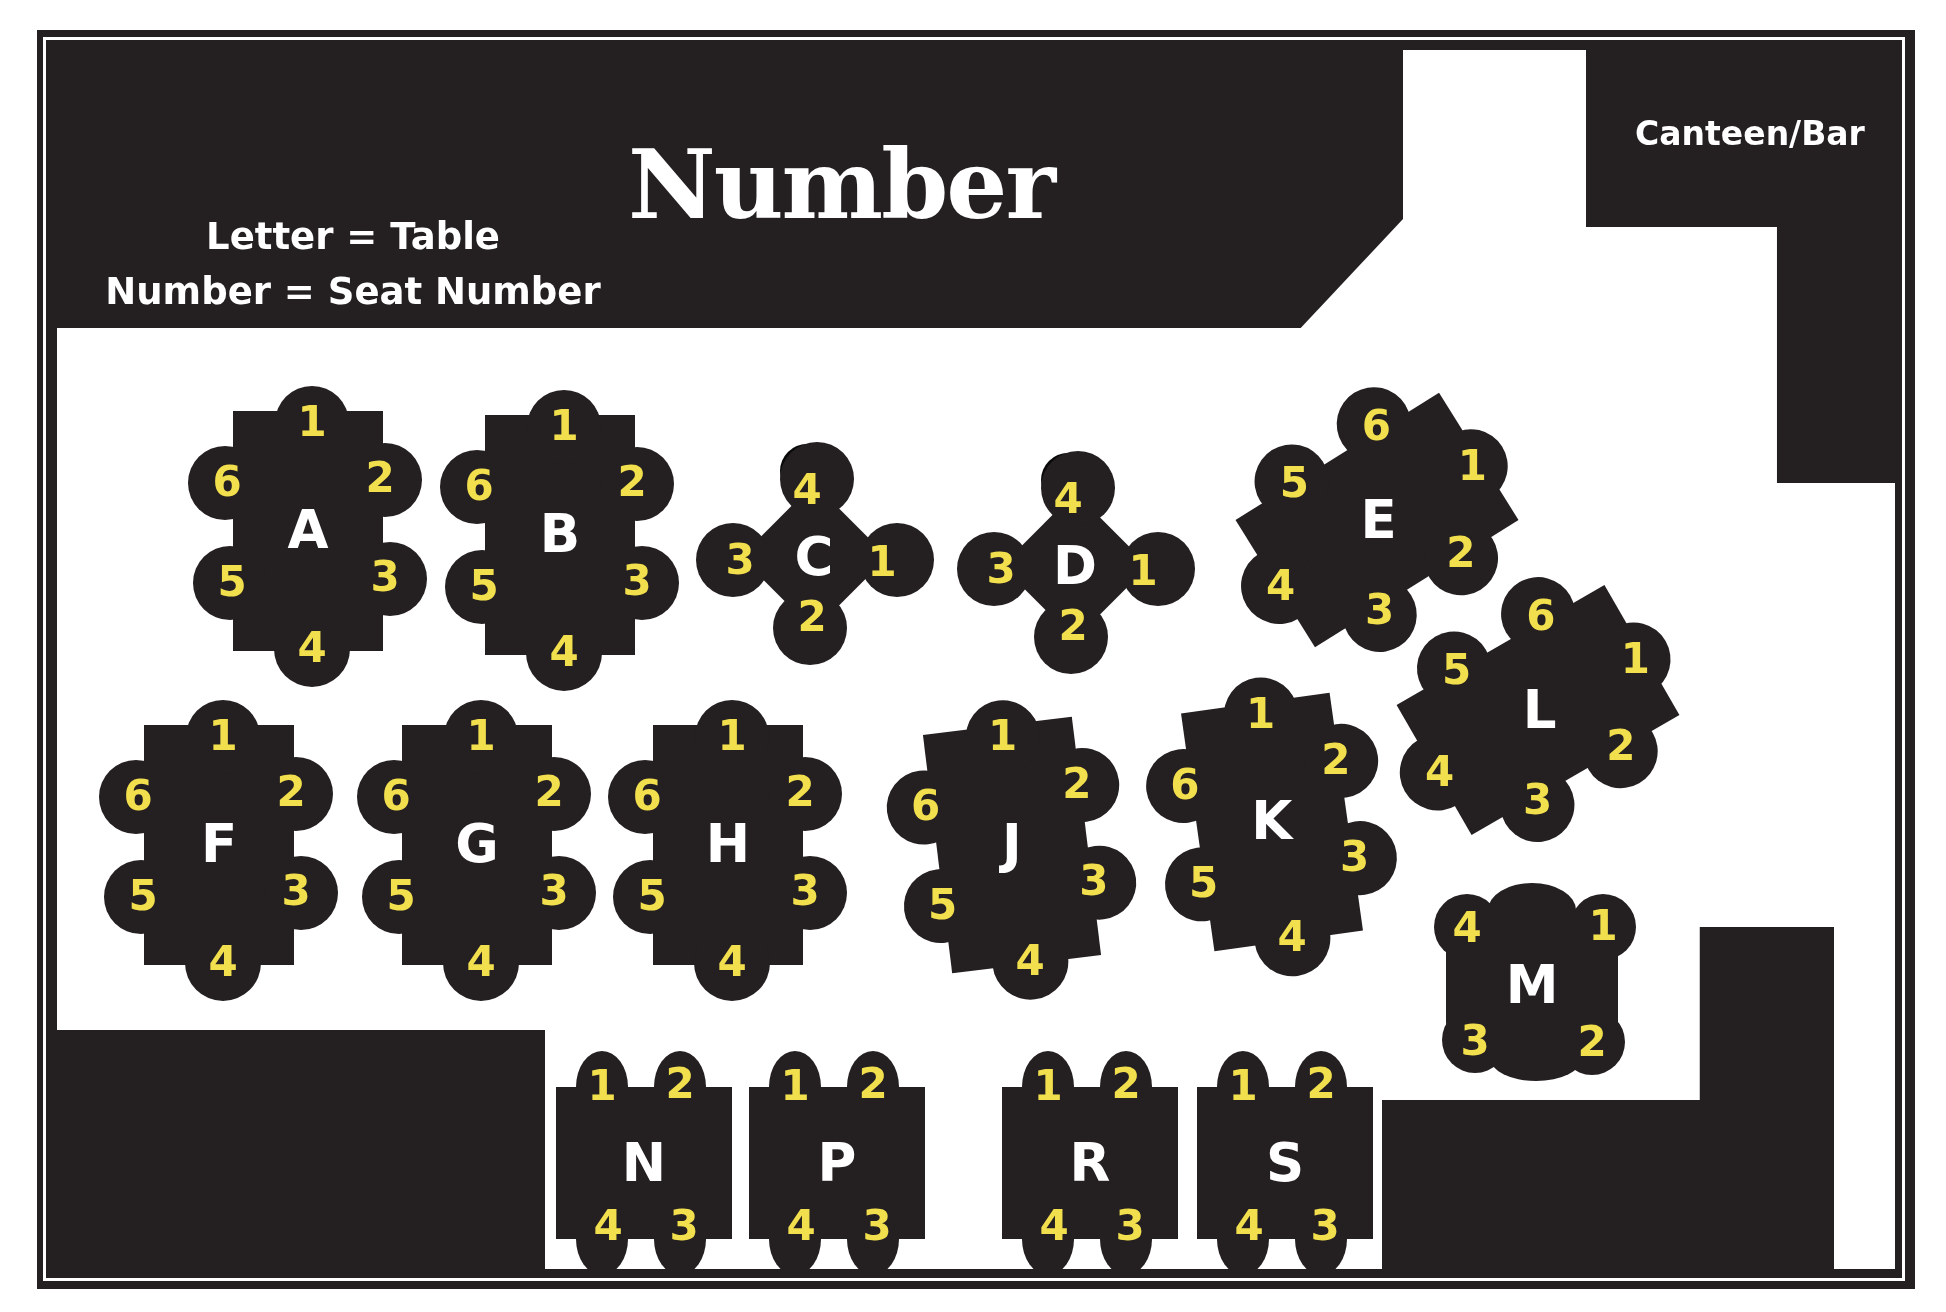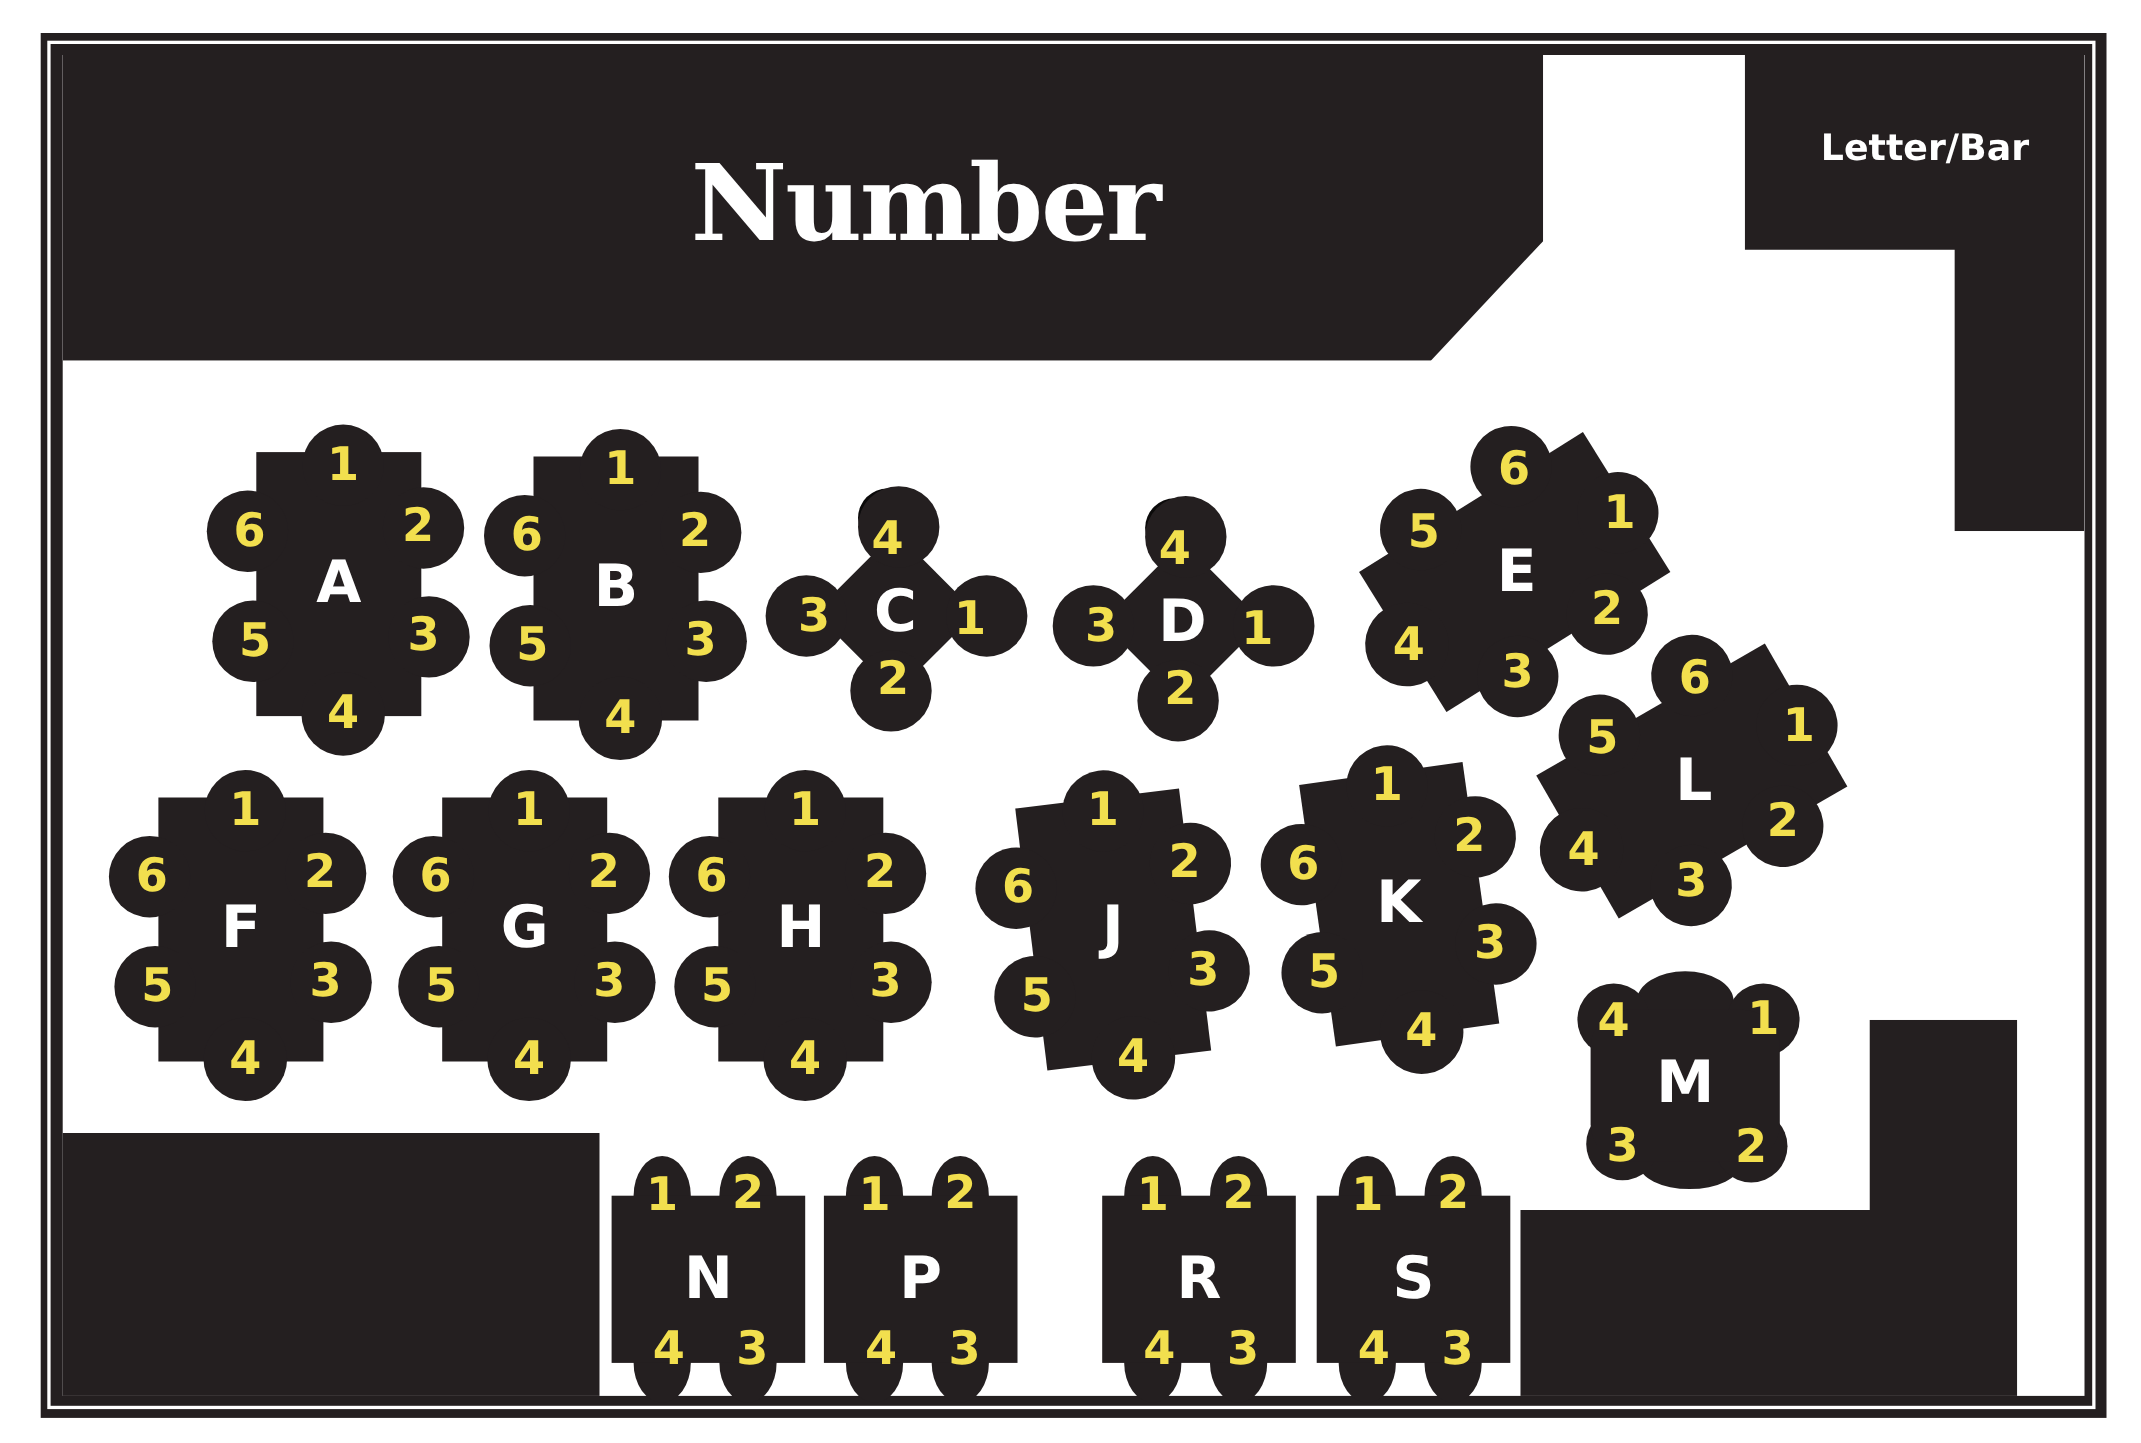--- a/index.html
+++ b/index.html
@@ -49,21 +49,25 @@
   <div class="wall" style="left:1586px;top:50px;width:309px;height:433px;
               clip-path:polygon(0 0,100% 0,100% 100%,61.8% 100%,61.8% 40.9%,0 40.9%);"></div>
   <div class="wall" style="left:1382px;top:927px;width:452px;height:342px;
               clip-path:polygon(70.3% 0,100% 0,100% 100%,0 100%,0 50.6%,70.3% 50.6%);"></div>
   <div class="wall" style="left:57px;top:1030px;width:488px;height:239px;"></div>
 
   <div id="frame"></div>
   <div id="frame-line"></div>
 
   <div class="bigtext" id="stage-label">Number</div>
-  <div class="bigtext" id="canteen-label">Letter/Bar</div>
+  <div class="bigtext" id="legend">
+    <div>Letter = Table</div>
+    <div>Number = Seat Number</div>
+  </div>
+  <div class="bigtext" id="canteen-label">Canteen/Bar</div>
 
   <div id="tables">
       <div class="tbl" style="left: 233px; top: 411px; width: 150px; height: 240px; transform: rotate(0deg);">
         <div class="body6"></div>
         <div class="seat c74" style="left: 79px; top: 12px;"></div>
         <div class="seat c74" style="left: 152px; top: 69px;"></div>
         <div class="seat c74" style="left: 157px; top: 168px;"></div>
         <div class="seat c76" style="left: 79px; top: 238px;"></div>
         <div class="seat c74" style="left: -3px; top: 172px;"></div>
         <div class="seat c74" style="left: -8px; top: 72px;"></div>

